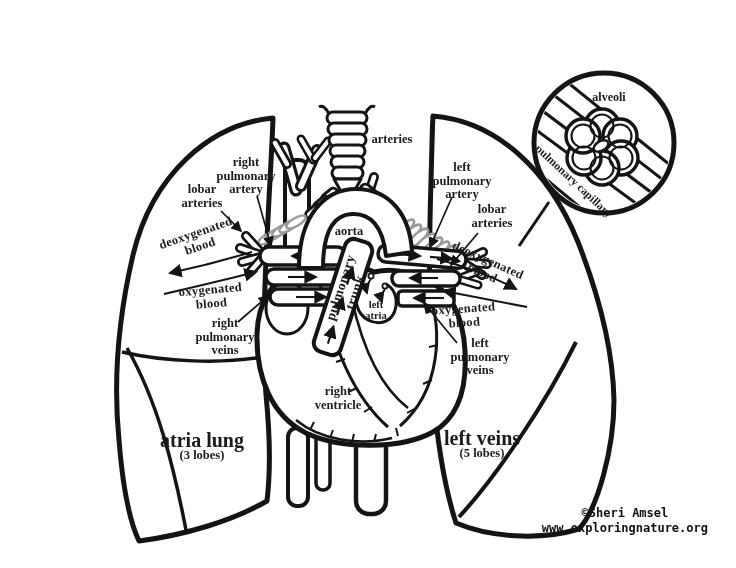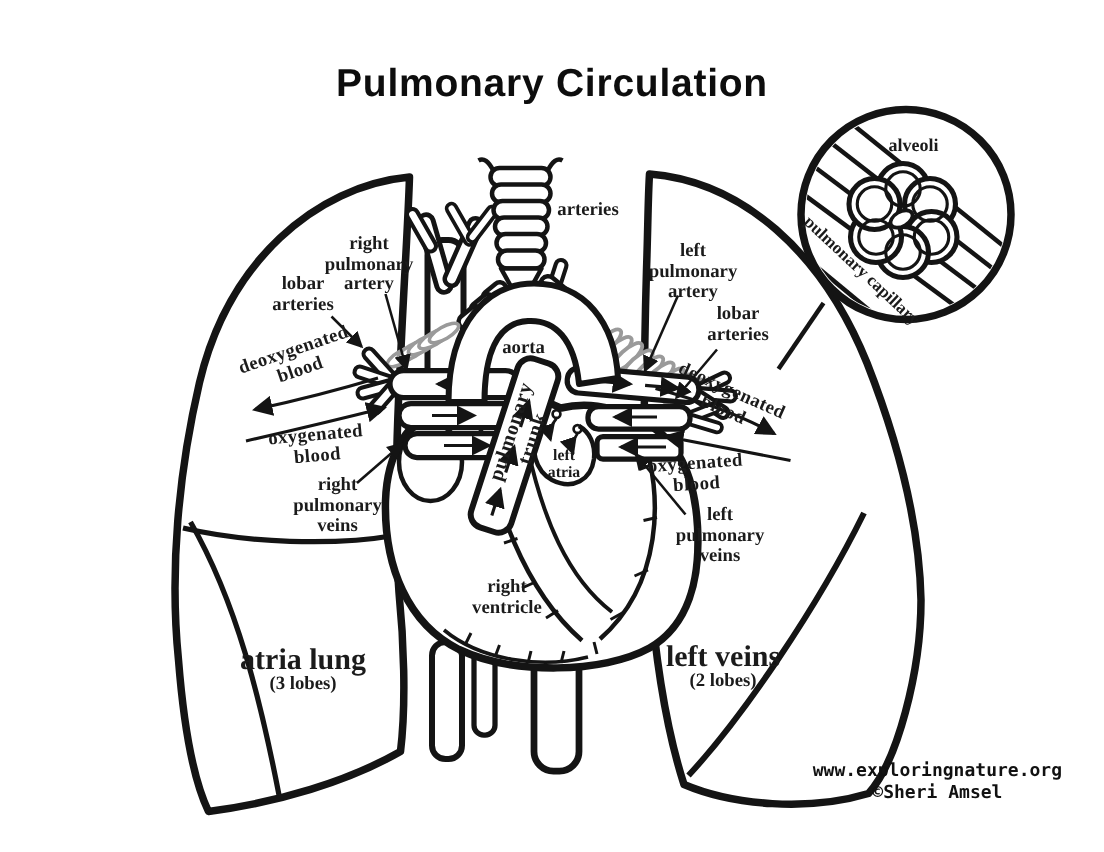--- a/index.html
+++ b/index.html
@@ -227,21 +227,20 @@
           <circle cx="621" cy="158" r="11.5"></circle>
             <circle cx="602" cy="168" r="11.5"></circle>
           <circle cx="584" cy="158" r="11.5"></circle>
             <circle cx="583" cy="136" r="11.5"></circle>
         </g>
         <ellipse cx="601" cy="146" rx="8" ry="4.8" fill="#fff" stroke="#141414" stroke-width="2.4" transform="rotate(-30 601 146)"></ellipse>
       </g>
     </g>
   </svg>
 
-  <div class="title">Pulmonary Circulation</div>
 
   <div class="lbl" style="left:392px;top:140px">arteries</div>
   <div class="lbl" style="left:246px;top:176px">right
 pulmonary
 artery</div>
   <div class="lbl" style="left:202px;top:196px">lobar
 arteries</div>
   <div class="lbl ital" style="left:198px;top:240px;transform:translate(-50%,-50%) rotate(-19deg)">deoxygenated
 blood</div>
   <div class="lbl ital" style="left:211px;top:297px;transform:translate(-50%,-50%) rotate(-5deg)">oxygenated
@@ -265,23 +264,23 @@
 blood</div>
   <div class="lbl" style="left:480px;top:357px">left
 pulmonary
 veins</div>
   <div class="lbl" style="left:338px;top:398px">right
 ventricle</div>
 
   <div class="lbl big" style="left:202px;top:440px">atria lung</div>
   <div class="lbl sub" style="left:202px;top:456px">(3 lobes)</div>
   <div class="lbl big" style="left:482px;top:438px">left veins</div>
-  <div class="lbl sub" style="left:482px;top:454px">(2 lobes)</div>
+  <div class="lbl sub" style="left:482px;top:454px">(5 lobes)</div>
 
   <div class="lbl" style="left:609px;top:97px;font-size:12px">alveoli</div>
   <div class="lbl" style="left:574px;top:181px;transform:translate(-50%,-50%) rotate(43deg);font-size:11.5px;white-space:nowrap">pulmonary capillary</div>
 
   <div class="credit">
+    <div>©Sheri Amsel</div>
     <div>www.exploringnature.org</div>
-    <div>©Sheri Amsel</div>
   </div>
 
 </div>
 
 </body></html>

